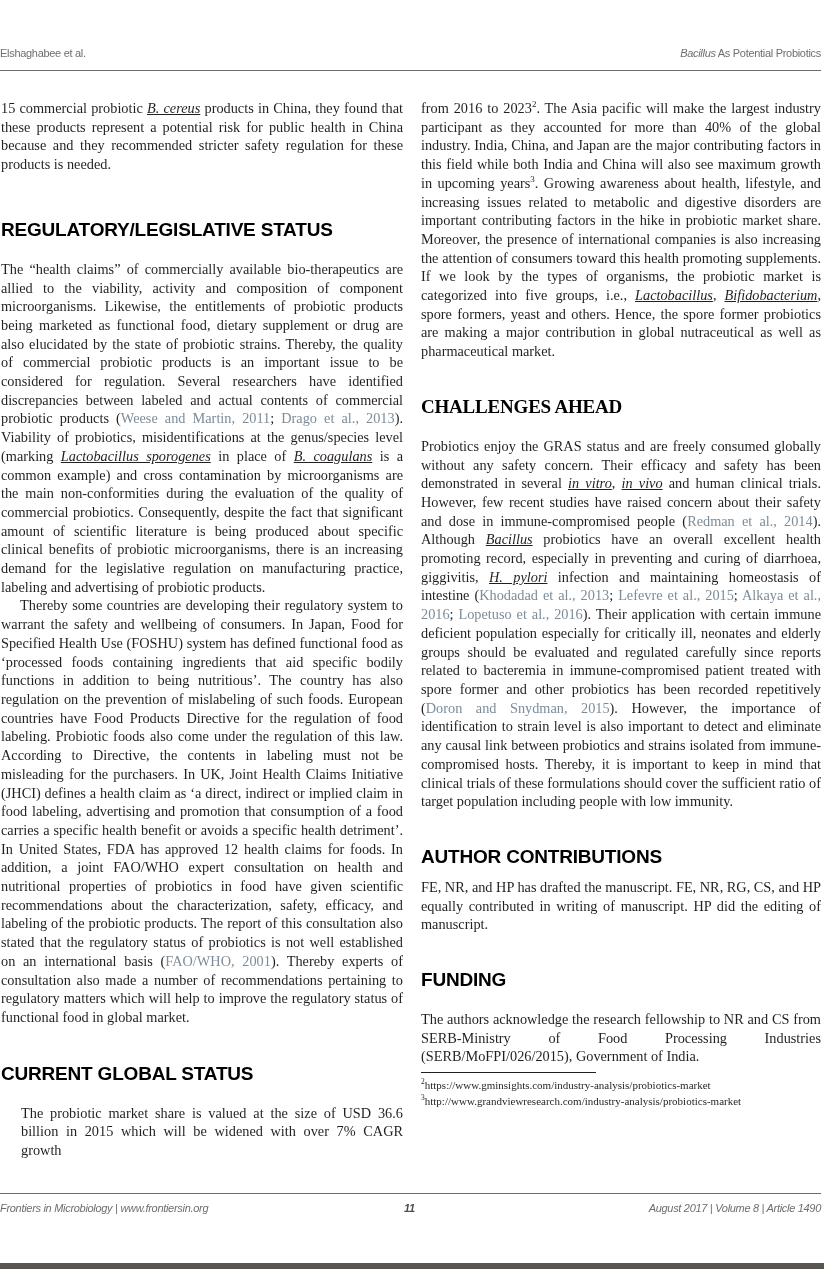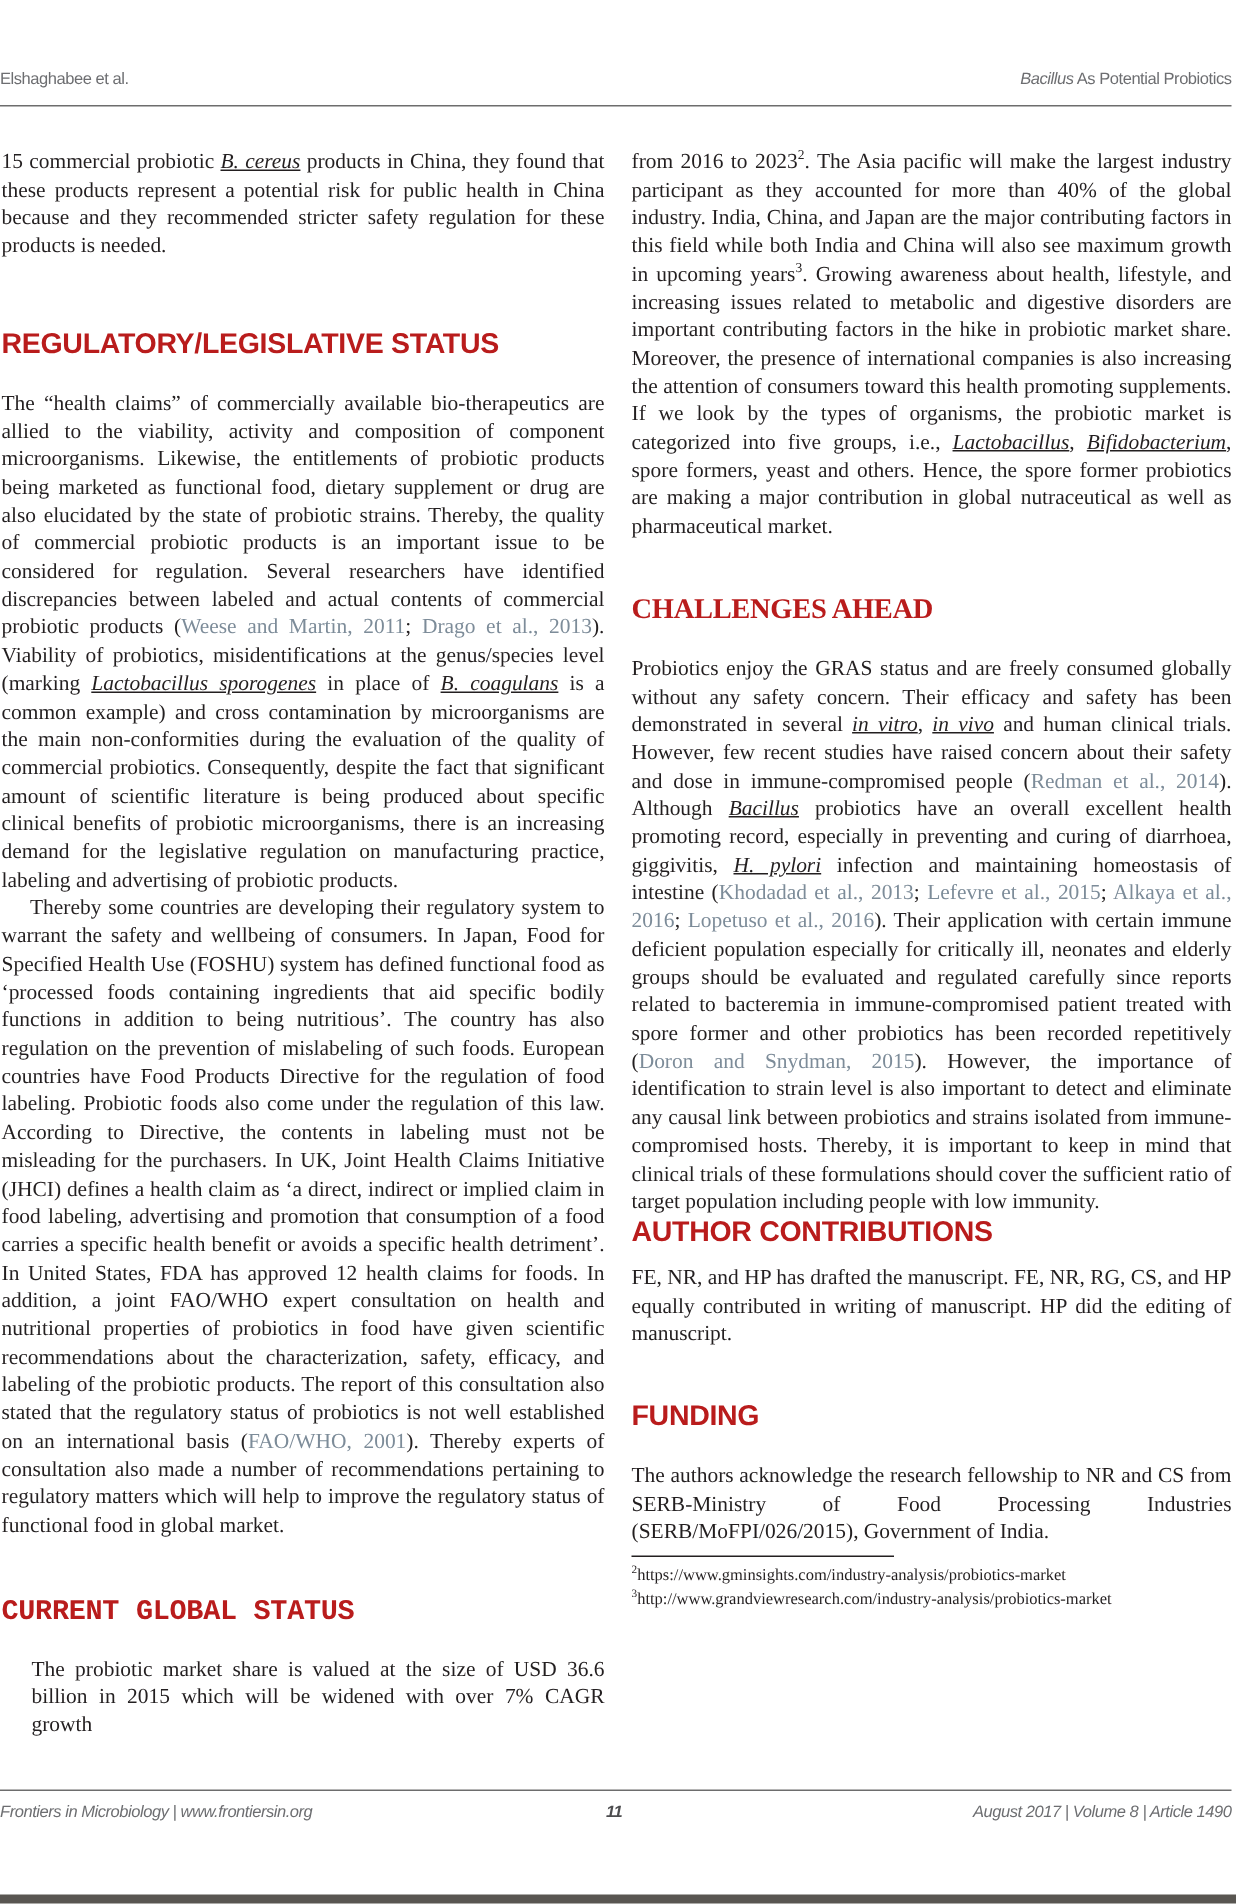--- a/index.html
+++ b/index.html
@@ -17,21 +17,21 @@
   .col.left { left: 1px; }
   .col.right { left: 421px; width: 400px; }
   .col p { margin: 0; }
   .col p.indent { text-indent: 19px; }
   .col i { font-style: italic; text-decoration: underline; }
   .col sup { font-size: 9px; line-height: 0; vertical-align: super; }
   .cite { color: #7d8c99; cursor: pointer; }
 
   h2.section {
     font-family: "Liberation Sans", sans-serif; font-weight: bold; font-size: 19px; letter-spacing: -0.2px;
-    color: #b91c1c; margin: 0; line-height: 22px;
+    color: #000000; margin: 0; line-height: 22px;
   }
   .fn-rule { width: 175px; height: 1px; background: #231f20; margin-top: 6px; }
   .footnote { font-size: 11px; line-height: 16px; text-align: left; font-family: "Liberation Serif", serif; }
   .footnote sup { font-size: 7.5px; }
 
   .running-footer {
     position: absolute; left: 0; top: 1193px; width: 821px; border-top: 1px solid #6d6d6d;
     font-family: "Liberation Sans", sans-serif; font-size: 11px; color: #6d6e71; letter-spacing: -0.3px; height: 24px; font-style: italic;
   }
   .running-footer .left { position: absolute; left: 0; top: 8px; }
@@ -49,33 +49,33 @@
 
 <div class="col left">
   <p><span>15 commercial probiotic </span><i>B. cereus</i><span> products in China, they found that these products represent a potential risk for public health in China because and they recommended stricter safety regulation for these products is needed.</span></p>
 
   <h2 class="section" style="margin-top:45px;">REGULATORY/LEGISLATIVE STATUS</h2>
 
   <p style="margin-top:19px;"><span>The “health claims” of commercially available bio-therapeutics are allied to the viability, activity and composition of component microorganisms. Likewise, the entitlements of probiotic products being marketed as functional food, dietary supplement or drug are also elucidated by the state of probiotic strains. Thereby, the quality of commercial probiotic products is an important issue to be considered for regulation. Several researchers have identified discrepancies between labeled and actual contents of commercial probiotic products (</span><a class="cite">Weese and Martin, 2011</a><span>; </span><a class="cite">Drago et al., 2013</a><span>). Viability of probiotics, misidentifications at the genus/species level (marking </span><i>Lactobacillus sporogenes</i><span> in place of </span><i>B. coagulans</i><span> is a common example) and cross contamination by microorganisms are the main non-conformities during the evaluation of the quality of commercial probiotics. Consequently, despite the fact that significant amount of scientific literature is being produced about specific clinical benefits of probiotic microorganisms, there is an increasing demand for the legislative regulation on manufacturing practice, labeling and advertising of probiotic products.</span></p>
 
   <p class="indent"><span>Thereby some countries are developing their regulatory system to warrant the safety and wellbeing of consumers. In Japan, Food for Specified Health Use (FOSHU) system has defined functional food as ‘processed foods containing ingredients that aid specific bodily functions in addition to being nutritious’. The country has also regulation on the prevention of mislabeling of such foods. European countries have Food Products Directive for the regulation of food labeling. Probiotic foods also come under the regulation of this law. According to Directive, the contents in labeling must not be misleading for the purchasers. In UK, Joint Health Claims Initiative (JHCI) defines a health claim as ‘a direct, indirect or implied claim in food labeling, advertising and promotion that consumption of a food carries a specific health benefit or avoids a specific health detriment’. In United States, FDA has approved 12 health claims for foods. In addition, a joint FAO/WHO expert consultation on health and nutritional properties of probiotics in food have given scientific recommendations about the characterization, safety, efficacy, and labeling of the probiotic products. The report of this consultation also stated that the regulatory status of probiotics is not well established on an international basis (</span><a class="cite">FAO/WHO, 2001</a><span>). Thereby experts of consultation also made a number of recommendations pertaining to regulatory matters which will help to improve the regulatory status of functional food in global market.</span></p>
 
-  <h2 class="section" style="margin-top:36px;font-family:Liberation Mono, monospace;">CURRENT GLOBAL STATUS</h2>
+  <h2 class="section" style="margin-top:36px;">CURRENT GLOBAL STATUS</h2>
 
   <p style="margin-top:19px;padding-left:20px;">The probiotic market share is valued at the size of USD 36.6 billion in 2015 which will be widened with over 7% CAGR growth</p>
 </div>
 
 <div class="col right">
   <p><span>from 2016 to 2023</span><sup>2</sup><span>. The Asia pacific will make the largest industry participant as they accounted for more than 40% of the global industry. India, China, and Japan are the major contributing factors in this field while both India and China will also see maximum growth in upcoming years</span><sup>3</sup><span>. Growing awareness about health, lifestyle, and increasing issues related to metabolic and digestive disorders are important contributing factors in the hike in probiotic market share. Moreover, the presence of international companies is also increasing the attention of consumers toward this health promoting supplements. If we look by the types of organisms, the probiotic market is categorized into five groups, i.e., </span><i>Lactobacillus</i><span>, </span><i>Bifidobacterium</i><span>, spore formers, yeast and others. Hence, the spore former probiotics are making a major contribution in global nutraceutical as well as pharmaceutical market.</span></p>
 
   <h2 class="section" style="margin-top:35px;font-family:Liberation Serif, serif;">CHALLENGES AHEAD</h2>
 
   <p style="margin-top:19px;"><span>Probiotics enjoy the GRAS status and are freely consumed globally without any safety concern. Their efficacy and safety has been demonstrated in several </span><i>in vitro</i><span>, </span><i>in vivo</i><span> and human clinical trials. However, few recent studies have raised concern about their safety and dose in immune-compromised people (</span><a class="cite">Redman et al., 2014</a><span>). Although </span><i>Bacillus</i><span> probiotics have an overall excellent health promoting record, especially in preventing and curing of diarrhoea, giggivitis, </span><i>H. pylori</i><span> infection and maintaining homeostasis of intestine (</span><a class="cite">Khodadad et al., 2013</a><span>; </span><a class="cite">Lefevre et al., 2015</a><span>; </span><a class="cite">Alkaya et al., 2016</a><span>; </span><a class="cite">Lopetuso et al., 2016</a><span>). Their application with certain immune deficient population especially for critically ill, neonates and elderly groups should be evaluated and regulated carefully since reports related to bacteremia in immune-compromised patient treated with spore former and other probiotics has been recorded repetitively (</span><a class="cite">Doron and Snydman, 2015</a><span>). However, the importance of identification to strain level is also important to detect and eliminate any causal link between probiotics and strains isolated from immune-compromised hosts. Thereby, it is important to keep in mind that clinical trials of these formulations should cover the sufficient ratio of target population including people with low immunity.</span></p>
 
-  <h2 class="section" style="">AUTHOR CONTRIBUTIONS</h2>
+  <h2 class="section" style="margin-top:35px;">AUTHOR CONTRIBUTIONS</h2>
   <p style="margin-top:10px;">FE, NR, and HP has drafted the manuscript. FE, NR, RG, CS, and HP equally contributed in writing of manuscript. HP did the editing of manuscript.</p>
 
   <h2 class="section" style="margin-top:35px;">FUNDING</h2>
   <p style="margin-top:19px;">The authors acknowledge the research fellowship to NR and CS from SERB-Ministry of Food Processing Industries (SERB/MoFPI/026/2015), Government of India.</p>
 
   <div class="fn-rule"></div>
   <div class="footnote" style="margin-top:4px;"><sup>2</sup><a>https://www.gminsights.com/industry-analysis/probiotics-market</a></div>
   <div class="footnote"><sup>3</sup><a>http://www.grandviewresearch.com/industry-analysis/probiotics-market</a></div>
 </div>
 

